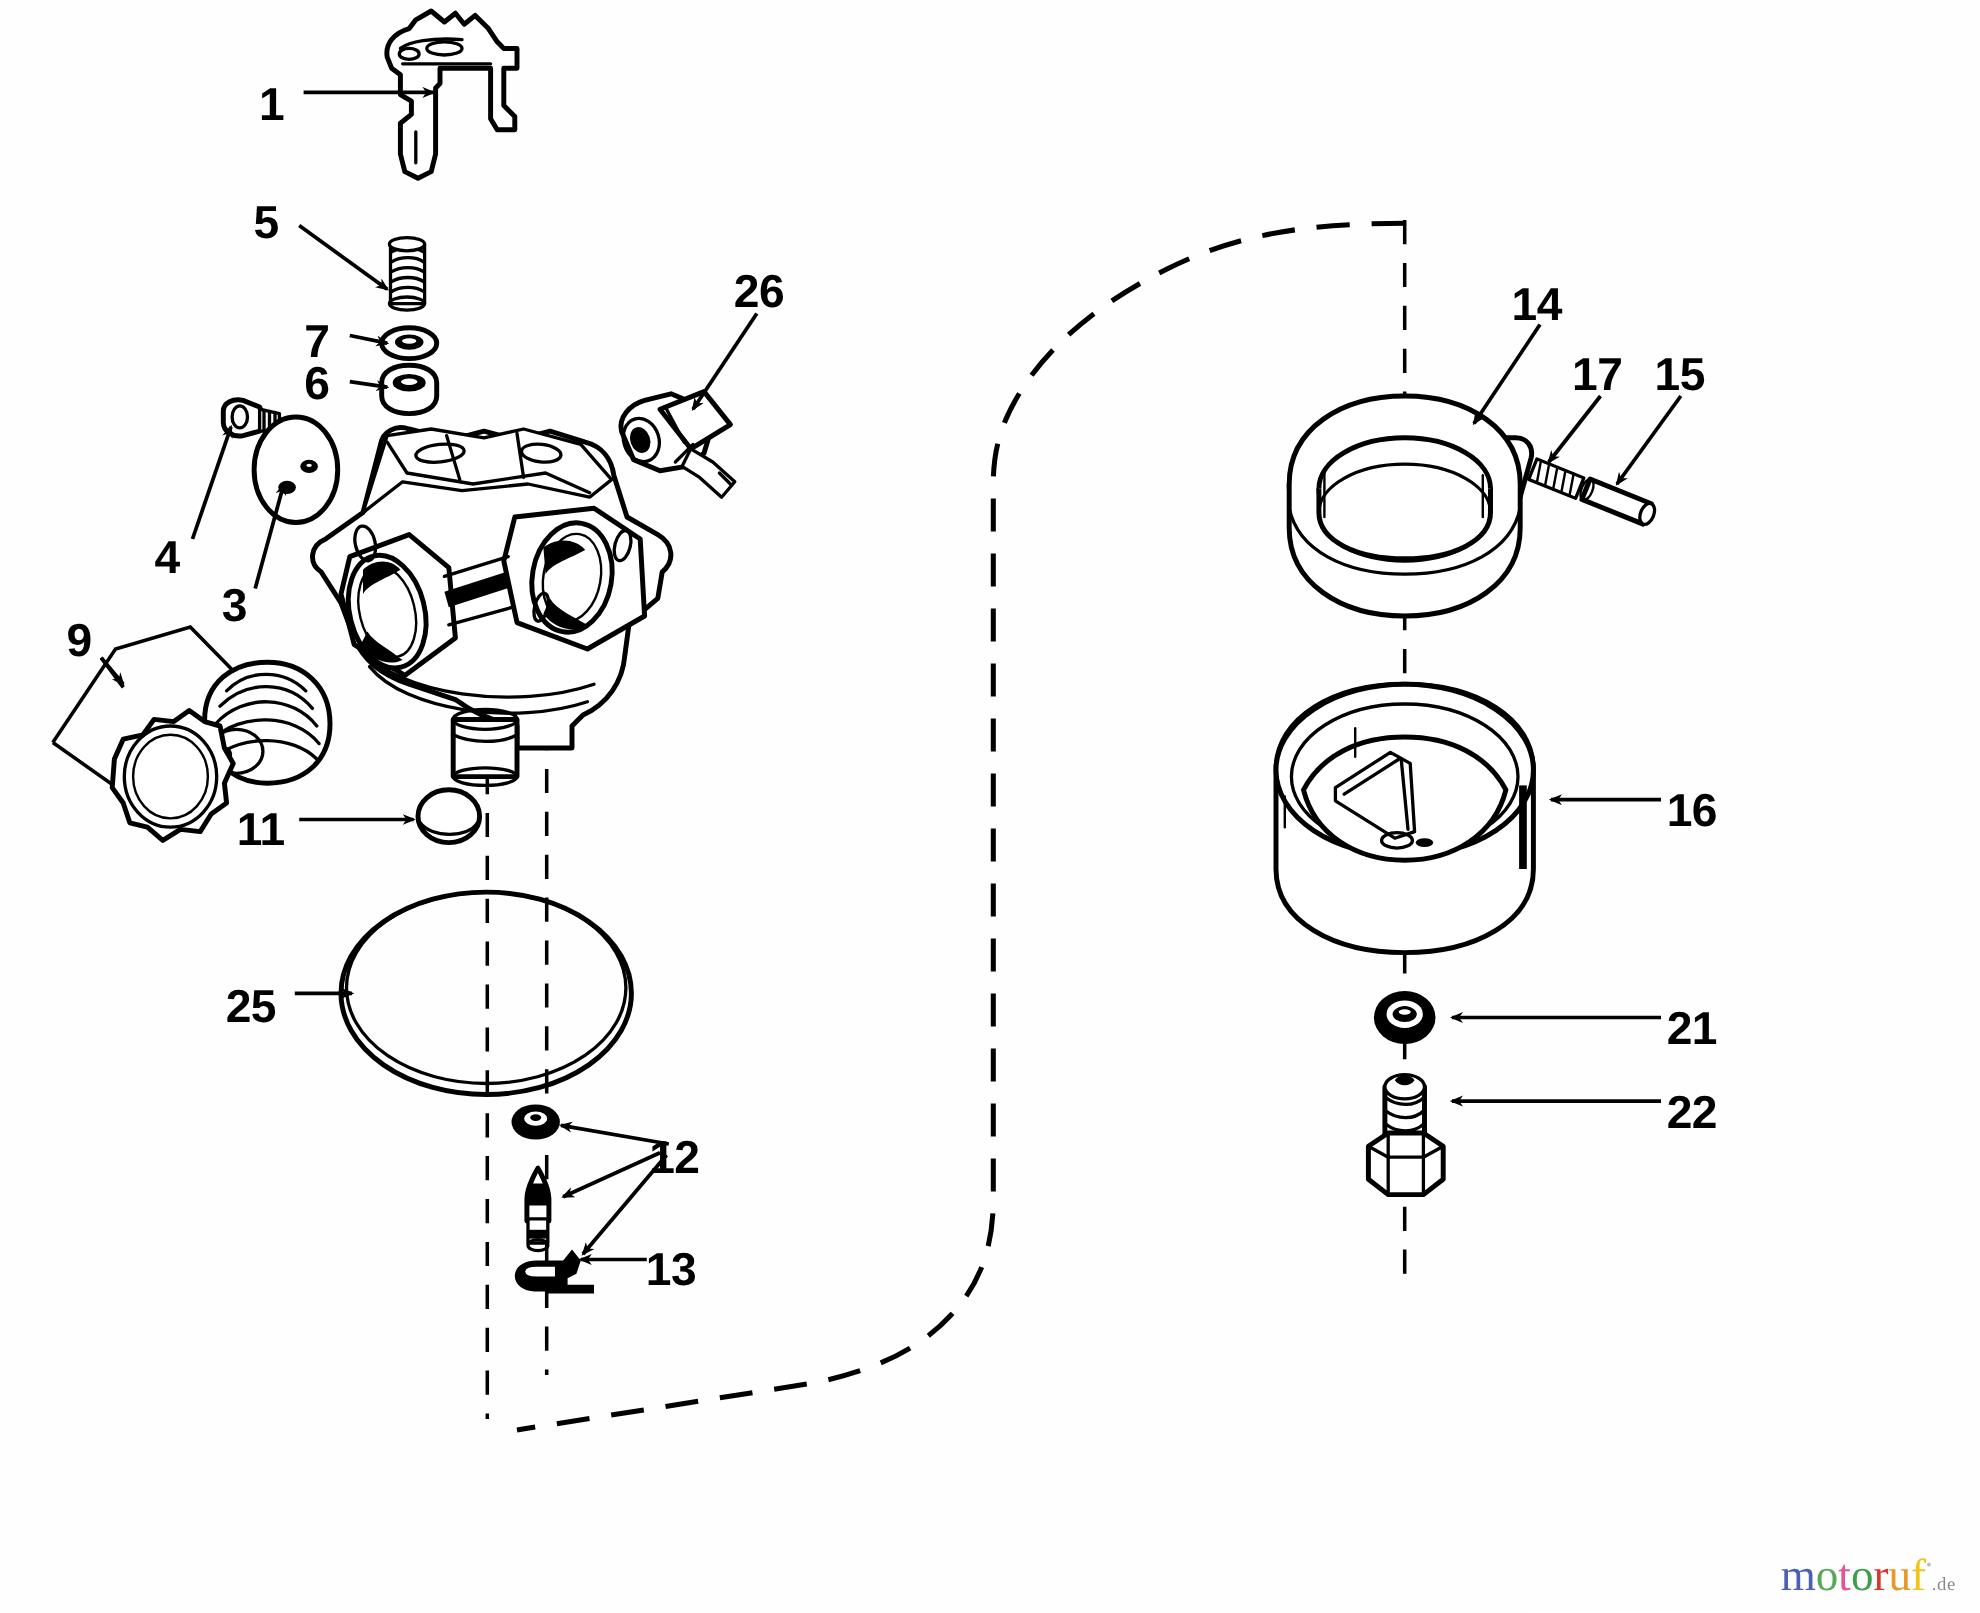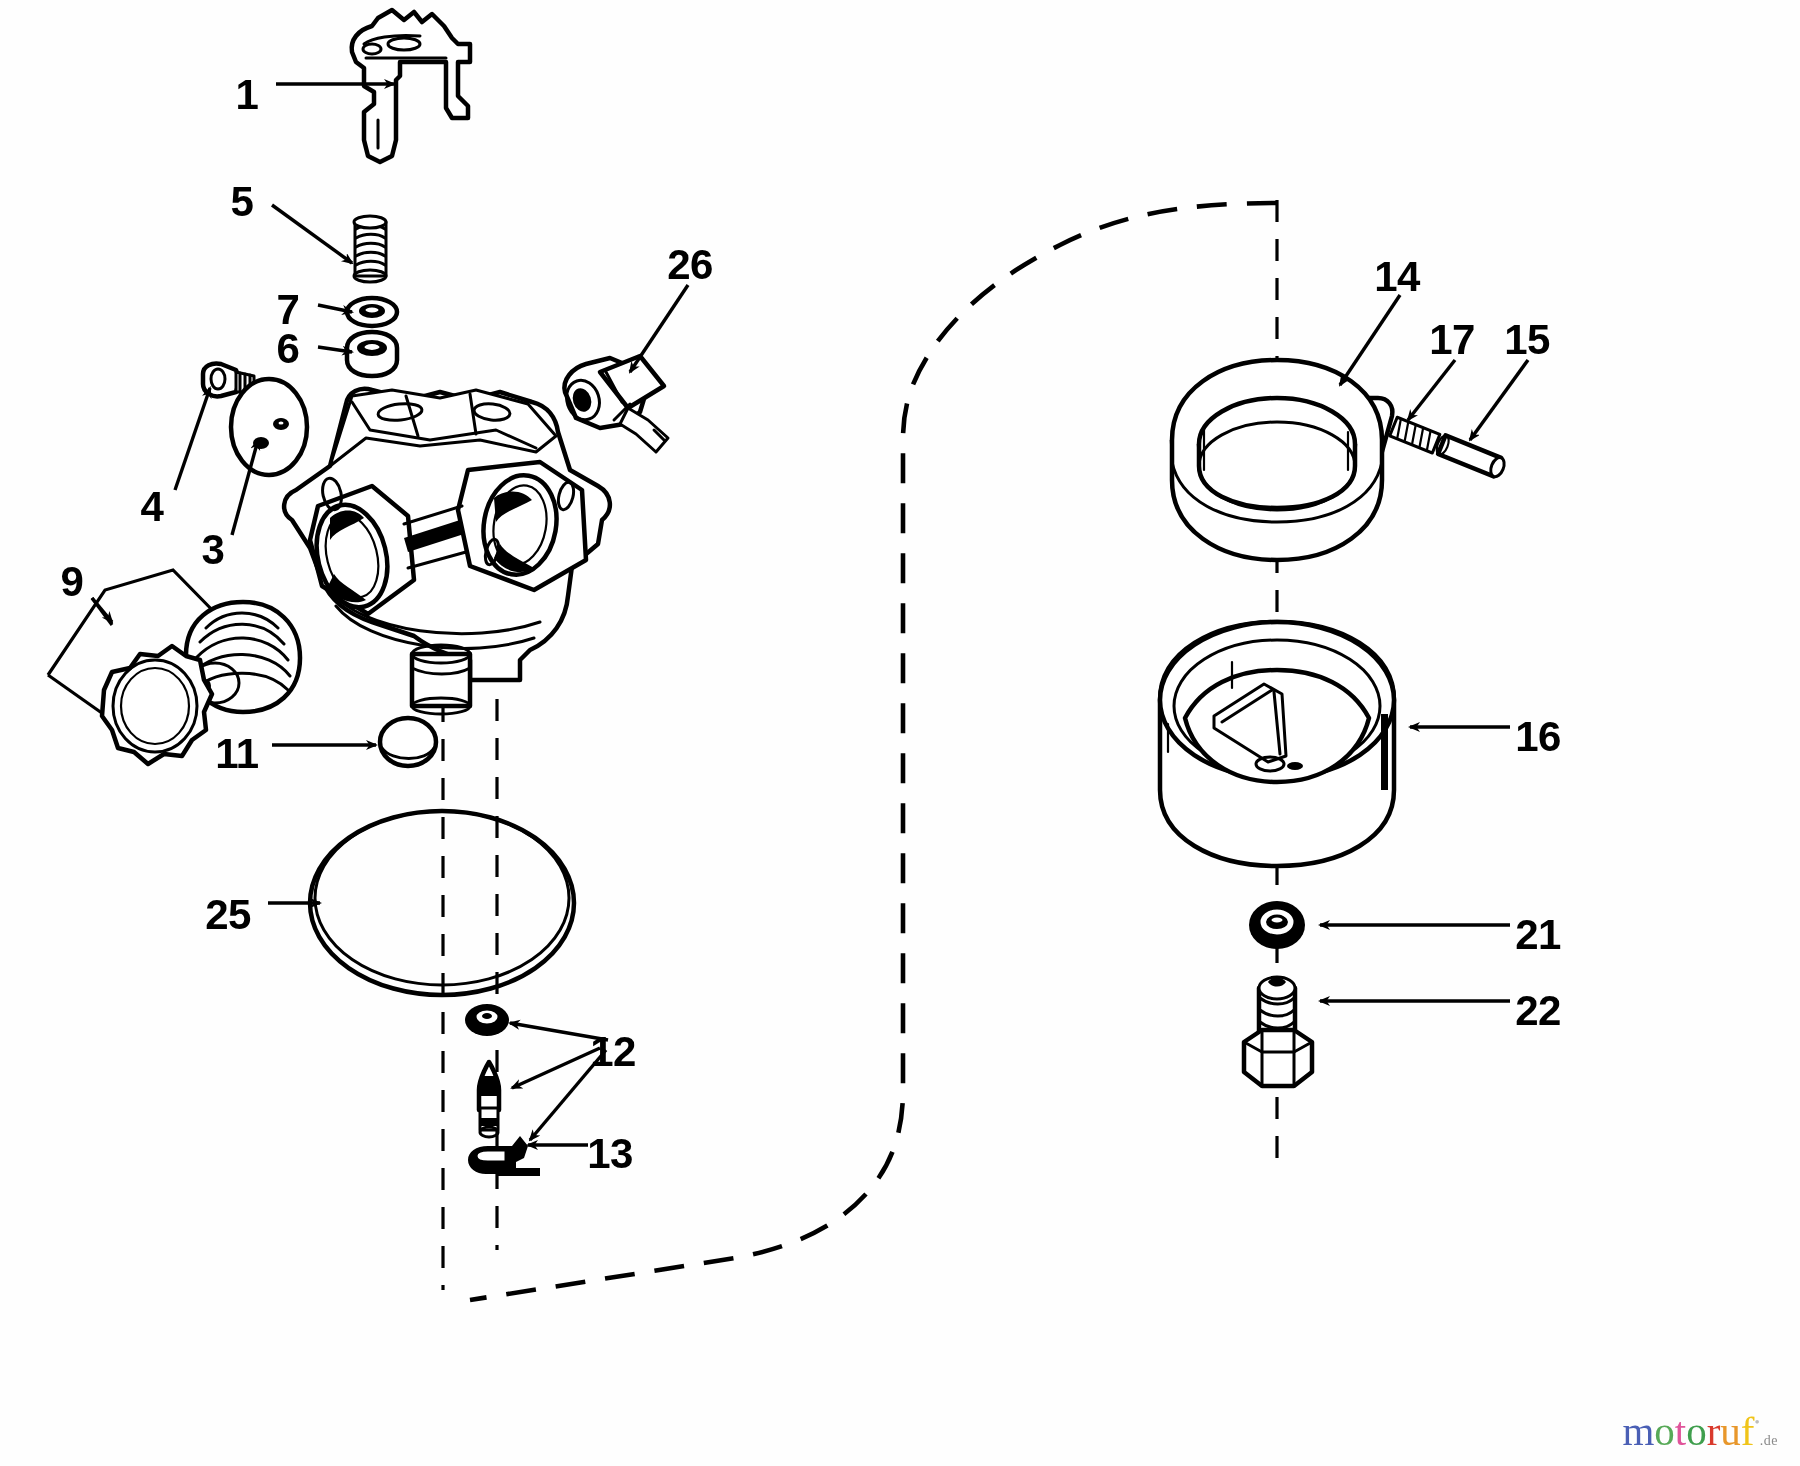--- a/index.html
+++ b/index.html
@@ -98,21 +98,21 @@
     right: 22px;
     bottom: 14px;
     font-family: "Liberation Serif", serif;
     font-size: 41px;
     line-height: 1;
     white-space: nowrap;
     user-select: none;
   }
   #watermark .wm-l { font-weight: normal; }
   #watermark .wm-de {
-    font-size: 14px;
+    font-size: 17px;
     color: #8a8a8a;
     letter-spacing: 0.5px;
   }
   #watermark .wm-dot {
     position: relative;
     top: -18px;
     font-size: 15px;
     color: #bdbdbd;
   }
 </style>

